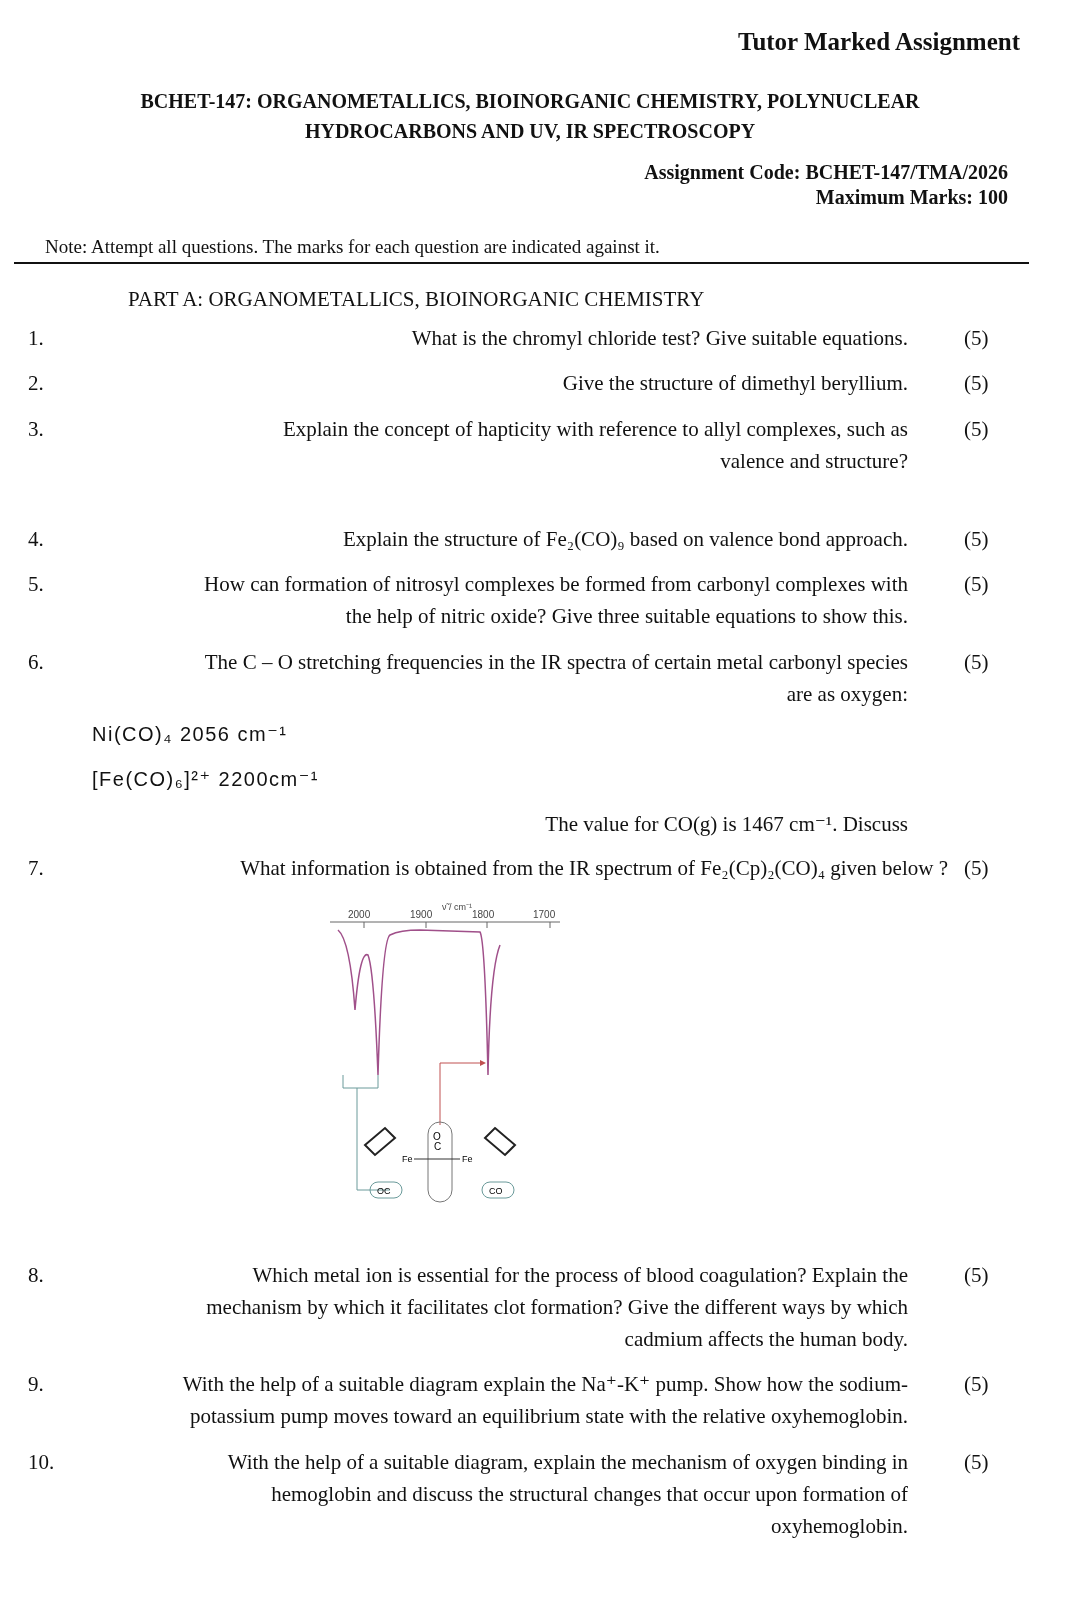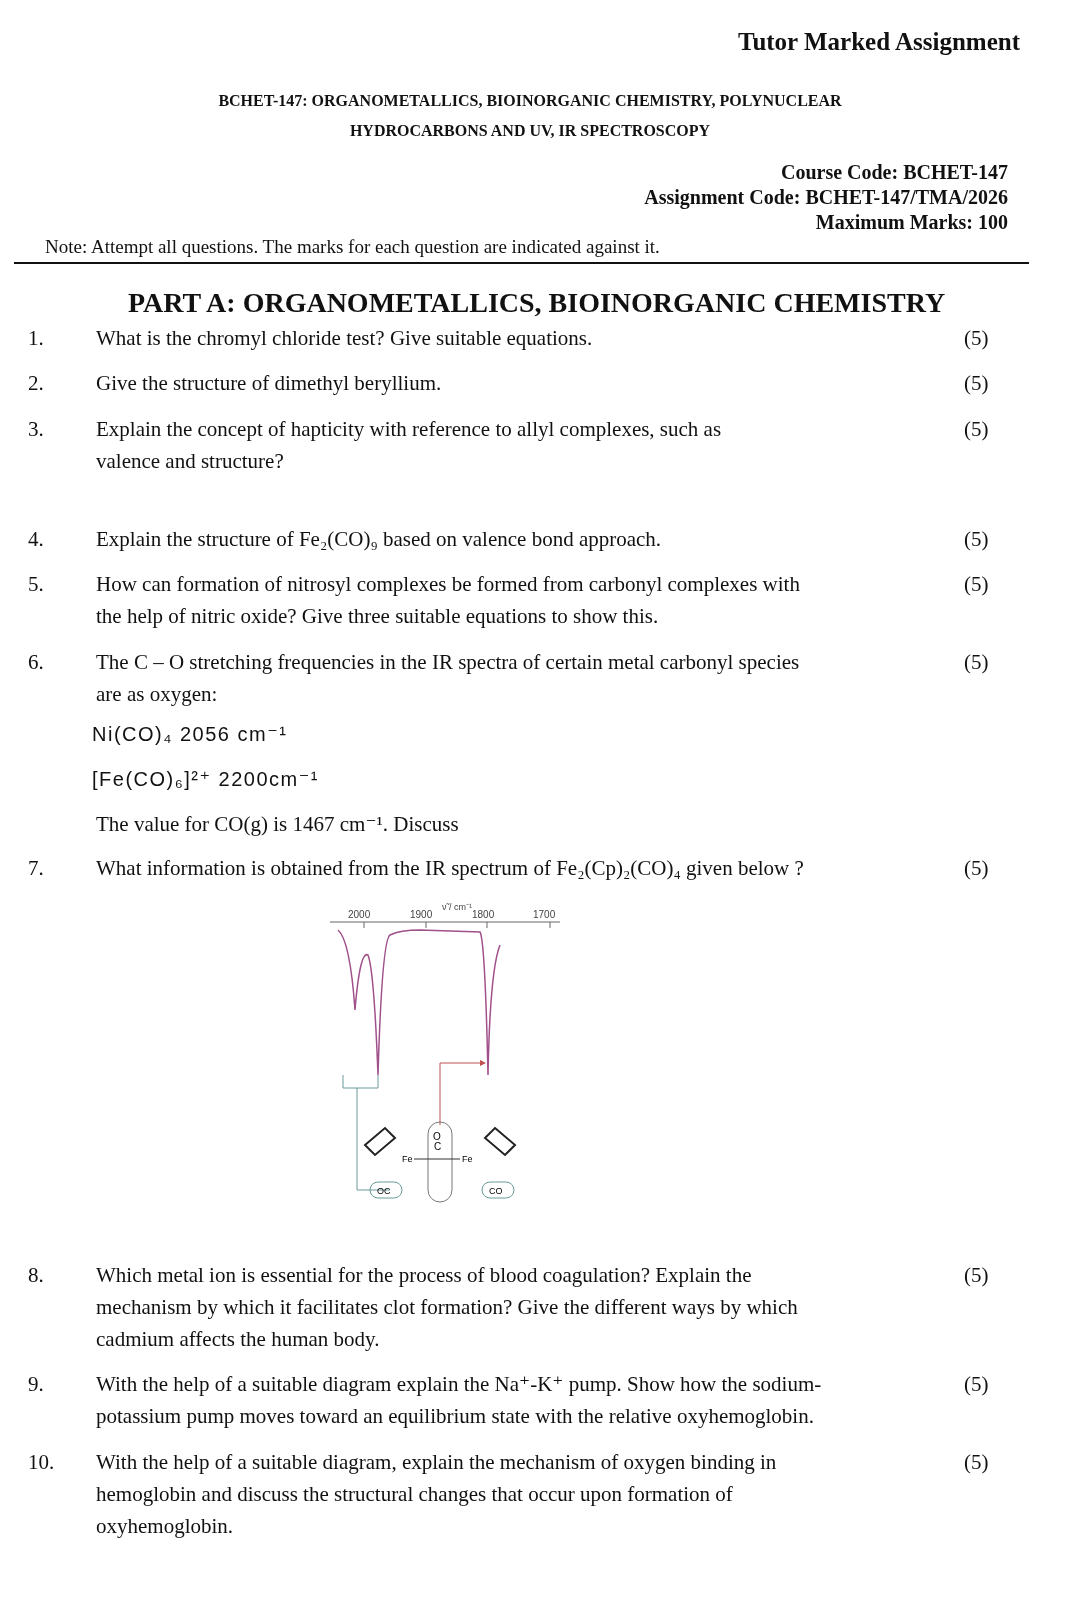--- a/index.html
+++ b/index.html
@@ -1,40 +1,39 @@
 <!DOCTYPE html>
 <html><head>
 <meta charset="utf-8">
 <style>
   html, body { margin:0; padding:0; background:#fff; }
   body { width:1072px; height:1600px; position:relative; font-family:"Liberation Serif", "DejaVu Serif", serif; color:#111; overflow:hidden; }
   .abs { position:absolute; }
   .title { top:28px; left:0; width:1020px; text-align:right; font-weight:bold; font-size:25px; }
-  .course { top:86px; left:0; width:1060px; text-align:center; font-weight:bold; font-size:16px; line-height:30px; }
+  .course { top:86px; left:0; width:1060px; text-align:center; font-weight:bold; font-size:20px; line-height:30px; }
   .meta { right:64px; text-align:right; font-weight:bold; font-size:20px; line-height:25px; top:160px; }
   .note { top:236px; left:16px; font-weight:normal; font-size:19px;margin-left:29px; }
   .rule { top:262px; left:14px; width:1015px; height:2px; background:#111; }
-  .part { top:287px; left:128px; font-weight:bold; font-size:28px; }
+  .part { top:287px; left:128px; font-weight:normal; font-size:21px; }
   .q { position:absolute; left:0; width:1072px; font-size:21px; line-height:32px; }
   .q .num { position:absolute; left:28px; }
-  .q .text { position:absolute; left:96px; width:820px; }
+  .q .text { position:absolute; left:88px; width:820px;text-align:right; }
   .q .marks { position:absolute; left:964px; }
   .formula { position:absolute; left:92px; font-family:"Liberation Sans","DejaVu Sans",sans-serif; font-size:20px; letter-spacing:1.5px; }
   .spec { position:absolute; left:330px; top:900px; width:250px; height:320px; }
 </style>
 </head>
 <body>
 
 <div class="abs title">Tutor Marked Assignment</div>
 <div class="abs course">
   <div>BCHET-147: ORGANOMETALLICS, BIOINORGANIC CHEMISTRY, POLYNUCLEAR</div>
   <div>HYDROCARBONS AND UV, IR SPECTROSCOPY</div>
 </div>
 <div class="abs meta">
-  <div>Course Code: BCHET-147</div>
   <div>Assignment Code: BCHET-147/TMA/2026</div>
   <div>Maximum Marks: 100</div>
 </div>
 <div class="abs note">Note: Attempt all questions. The marks for each question are indicated against it.</div>
 <div class="abs rule"></div>
 <div class="abs part">PART A: ORGANOMETALLICS, BIOINORGANIC CHEMISTRY</div>
 
 <div class="q" style="top:322px">
   <span class="num">1.</span>
   <span class="text">What is the chromyl chloride test? Give suitable equations.</span>

